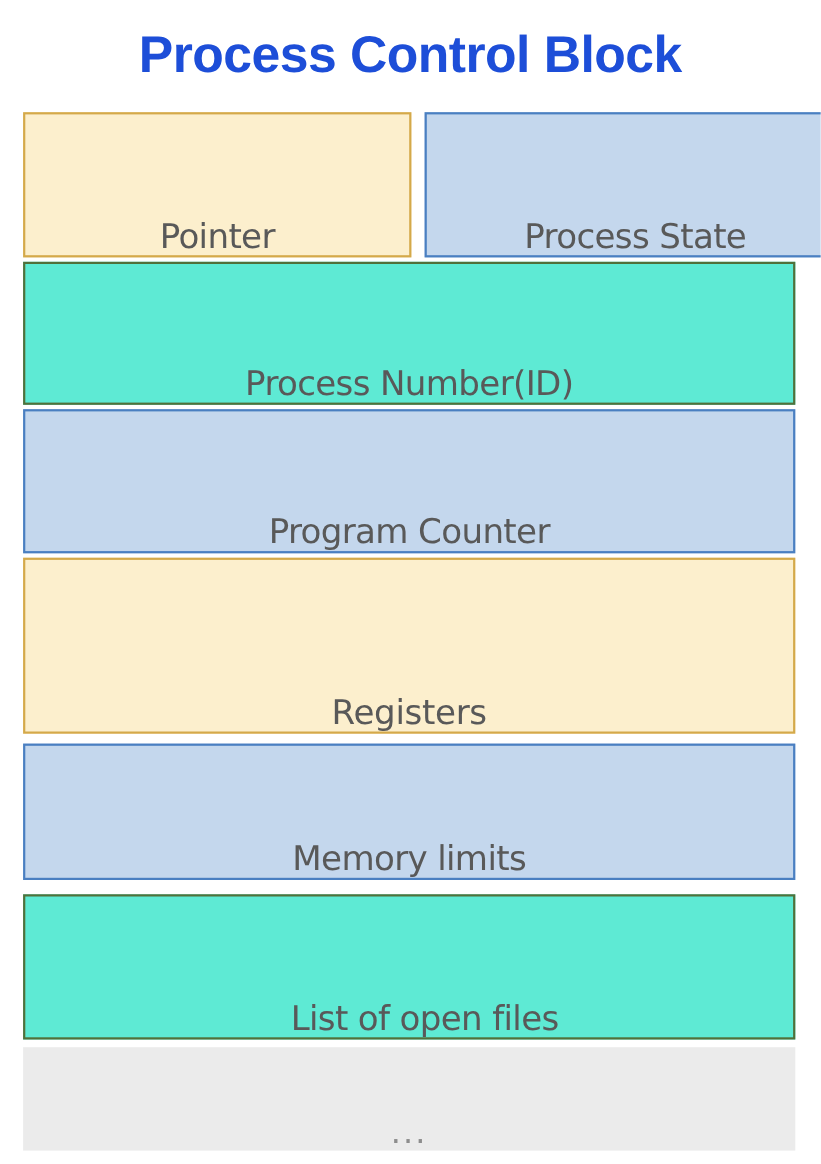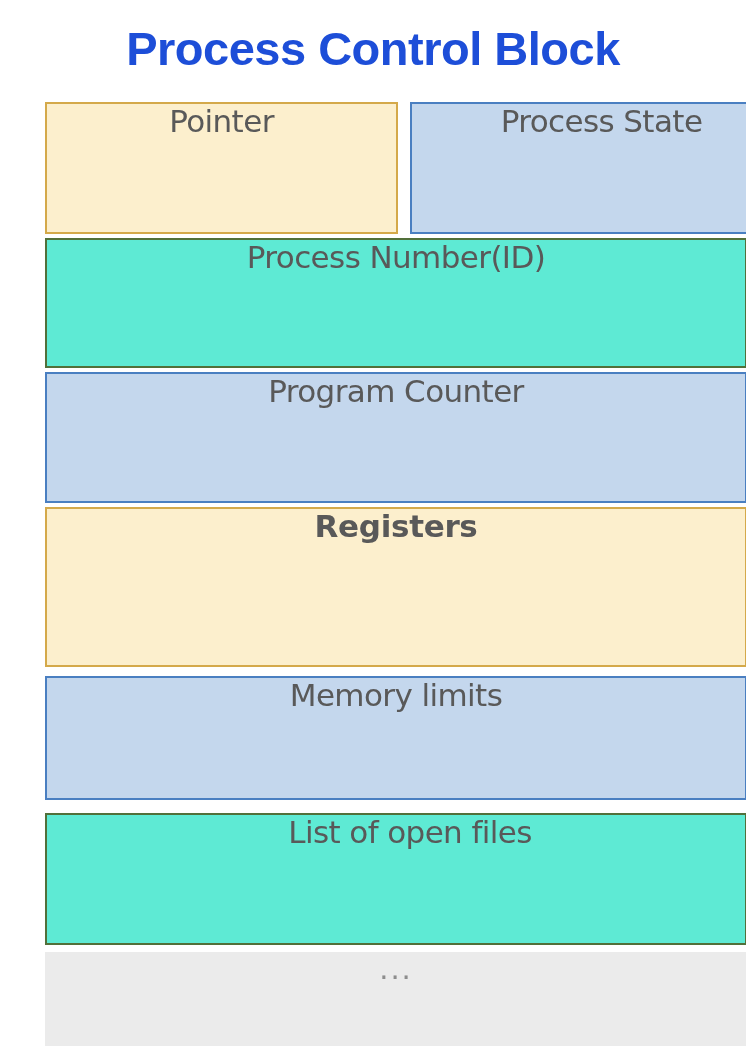--- a/index.html
+++ b/index.html
@@ -44,38 +44,37 @@
     left: 0;
     top: 0;
     width: 746px;
     height: 1058px;
   }
 
   .pcb-box {
     position: absolute;
     box-sizing: border-box;
     display: flex;
-    align-items: flex-start;
+    align-items: flex-end;
     justify-content: center;
     border-style: solid;
     border-width: 2px;
-    margin-left: 24px;
   }
 
   .pcb-box .pcb-label {
     font-family: "DejaVu Sans", "Liberation Sans", sans-serif;
     font-size: 31px;
     line-height: 34px;
     color: #595959;
     white-space: nowrap;
     letter-spacing: -0.6px;
   }
 
   .pcb-box.is-bold .pcb-label {
-    font-weight: bold;
+    font-weight: normal;
     letter-spacing: -0.3px;
   }
 
   
   .fill-yellow { background: #fcefcd; border-color: #d4a94a; }
   .fill-blue   { background: #c4d7ed; border-color: #4a7fc1; }
   .fill-green  { background: #5eead4; border-color: #51703a; }
   .fill-gray   { background: #ebebeb; border-color: #ebebeb; border-width: 0; }
 
   .fill-gray .pcb-label {

